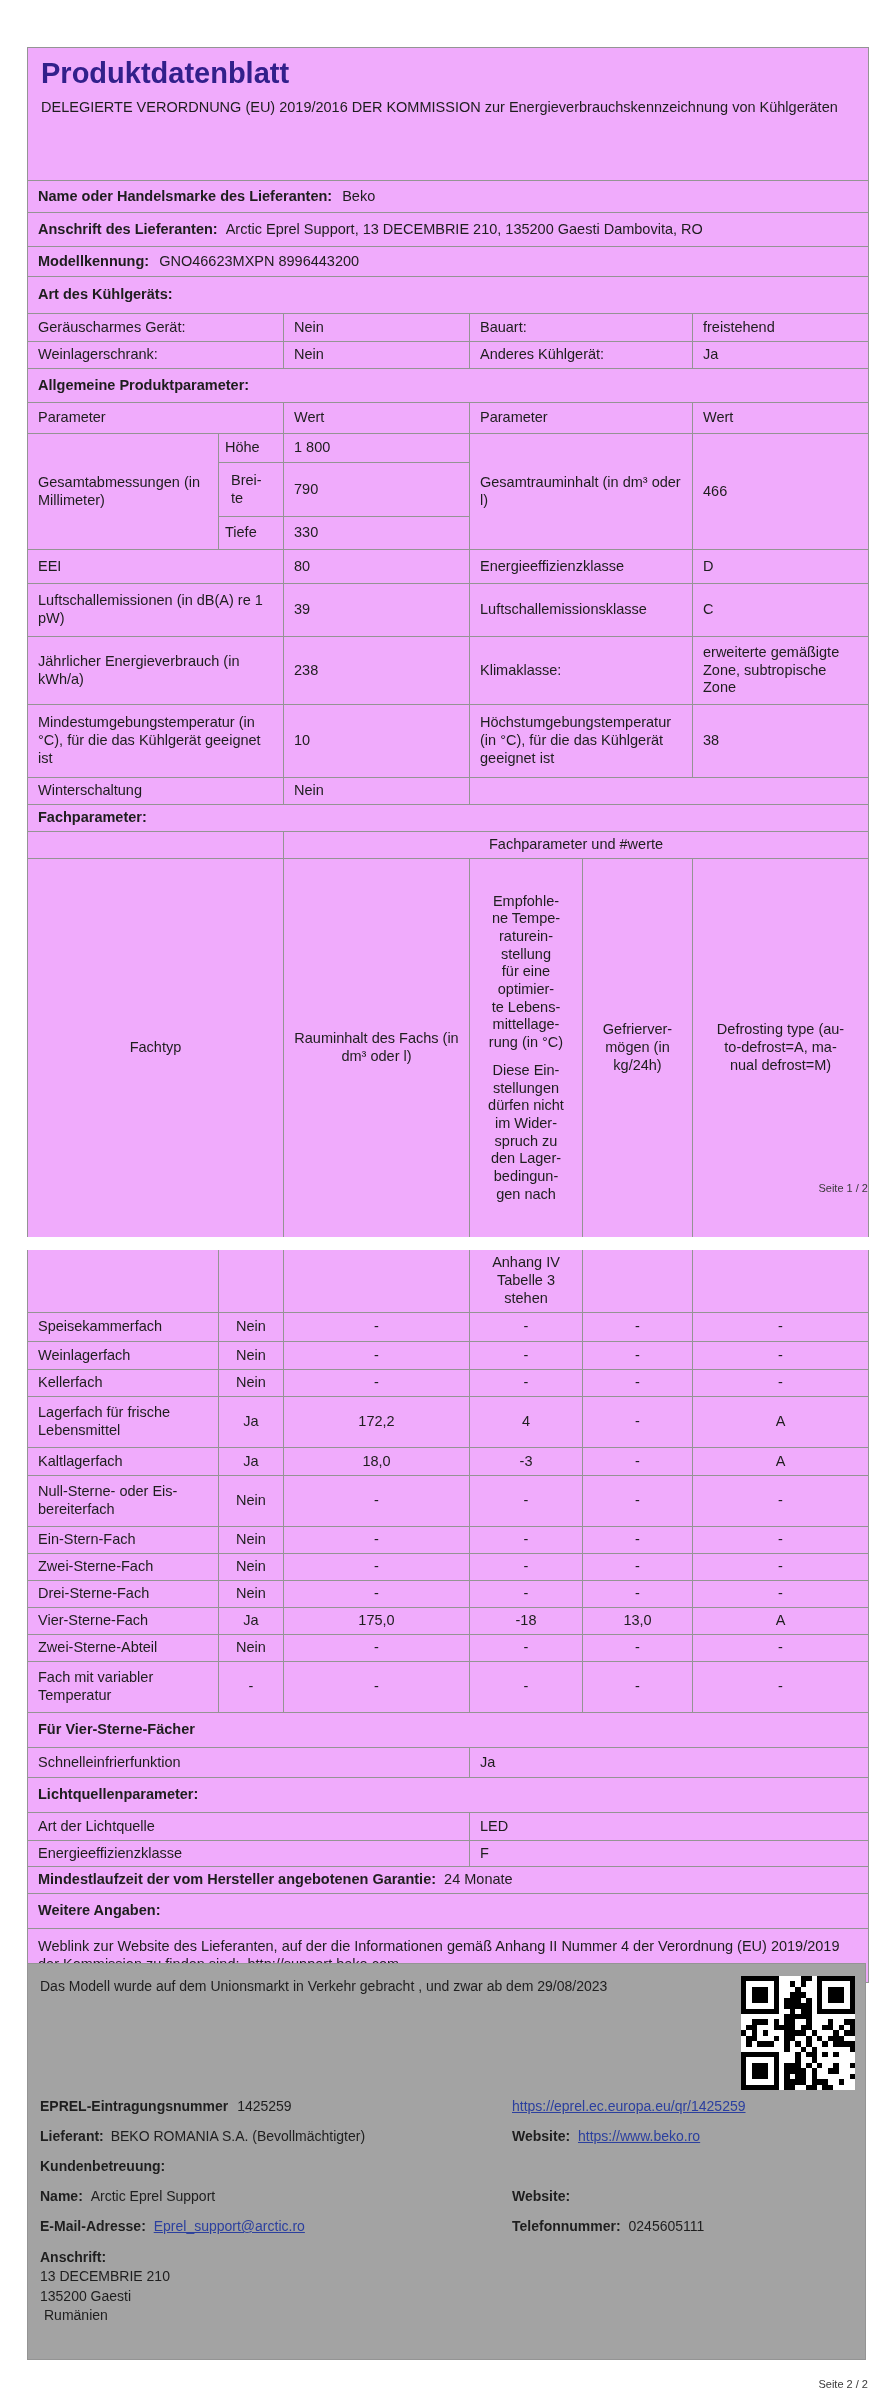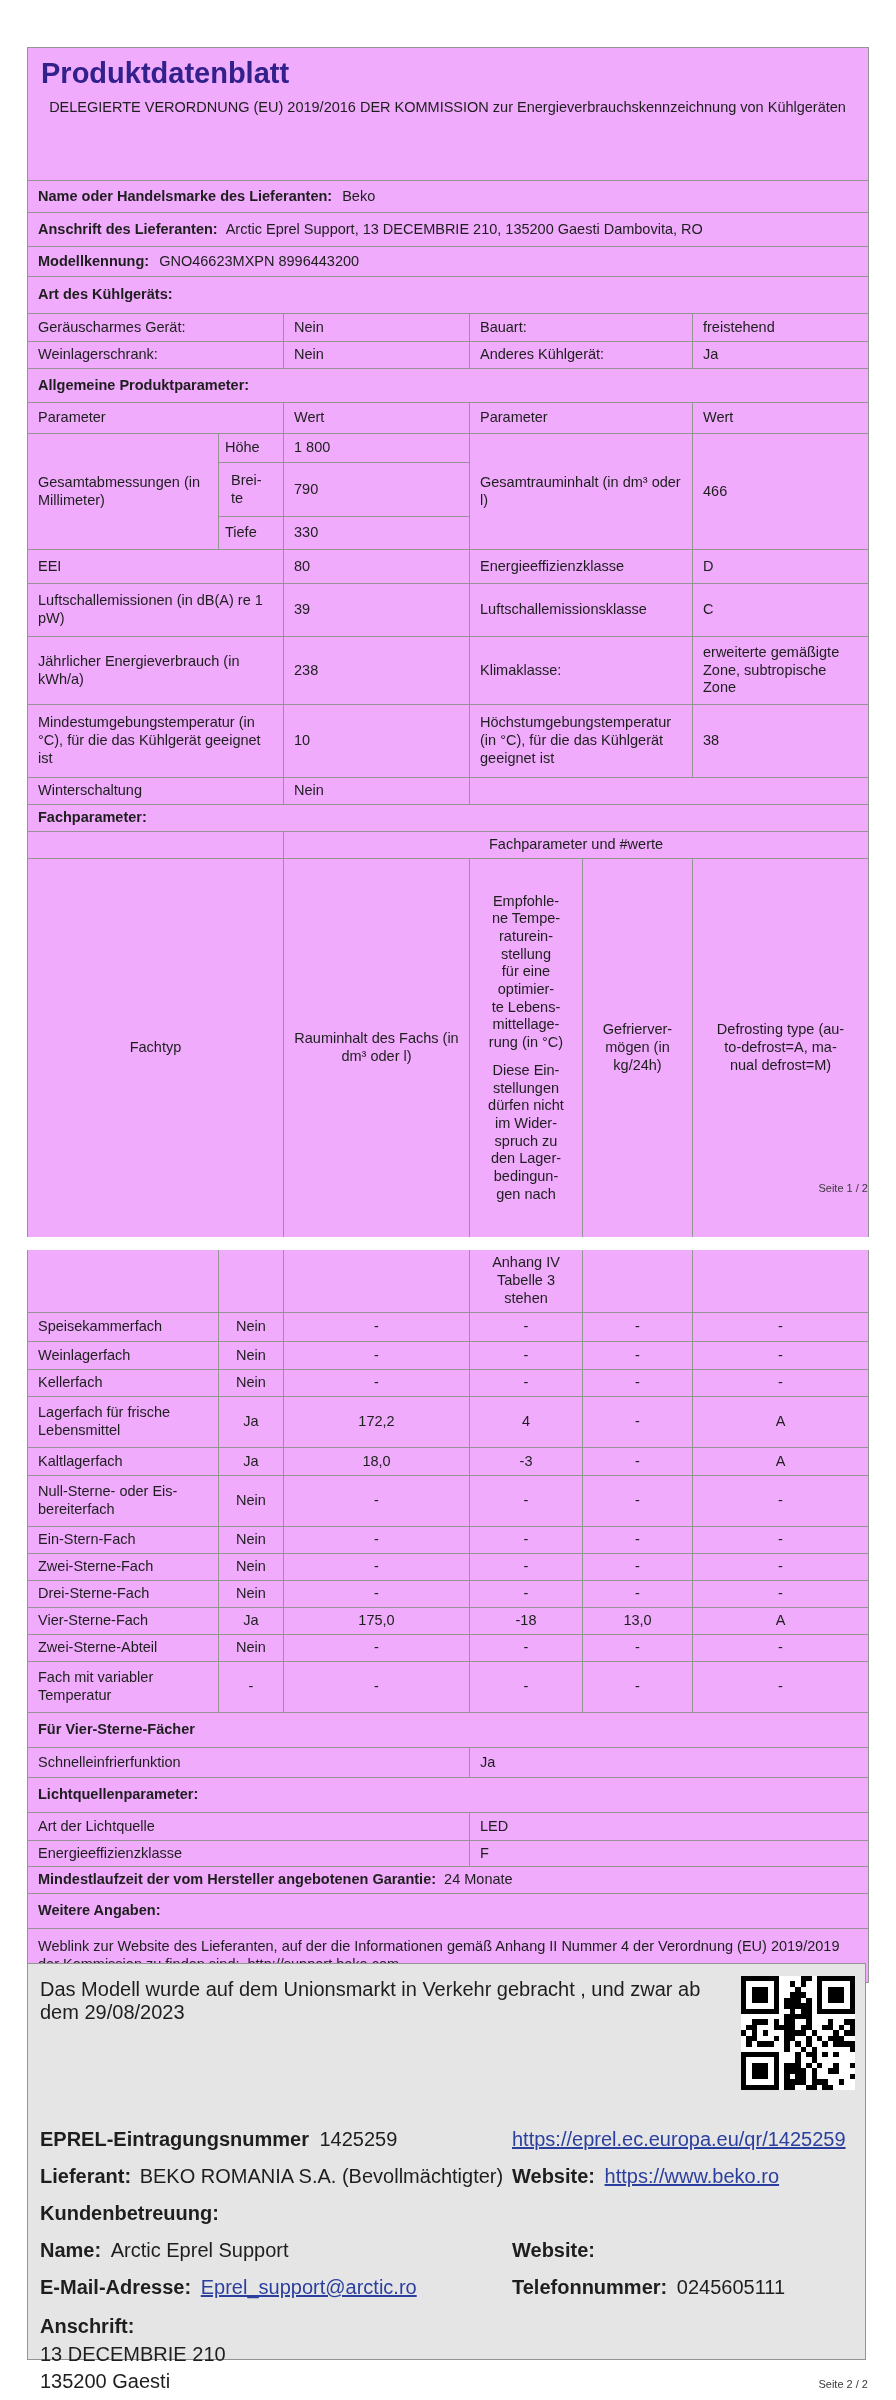--- a/index.html
+++ b/index.html
@@ -10,25 +10,25 @@
   td{border:1px solid #949494;padding:3px 10px;font-size:14.5px;line-height:1.22;vertical-align:middle;word-wrap:break-word;}
   td.nb-b{border-bottom:none;}
   td.nb-t{border-top:none;}
   .c{text-align:center;}
   .b{font-weight:bold;}
   .pre{white-space:pre-line;}
   .val{padding-left:12px;}
 
   .title-cell{padding:10px 14px 14px 13px;}
   .doc-title{margin:0 0 10px 0;font-size:29px;line-height:1.05;font-weight:bold;color:#32208b;letter-spacing:0px;}
-  .doc-subtitle{margin:0;font-size:14.5px;line-height:1.35;text-align:center;}
+  .doc-subtitle{margin:0;font-size:14.5px;line-height:1.35;}
 
   .seite{position:absolute;right:28px;font-size:11px;color:#3a3a3a;}
 
-  .footer-box{position:absolute;left:27px;top:1963px;width:839px;height:397px;border:1px solid #949494;background:#e5e5e5;box-sizing:border-box;padding:14px 12px 0 12px;font-size:20px;}
+  .footer-box{position:absolute;left:27px;top:1963px;width:839px;height:397px;border:1px solid #949494;background:#a3a3a3;box-sizing:border-box;padding:14px 12px 0 12px;font-size:14px;}
   .market-line{width:690px;}
   .qr{position:absolute;top:12px;right:10px;width:114px;height:114px;}
   .contact{margin-top:104px;}
   .contact-row{display:flex;margin-bottom:14px;}
   .contact-left{width:472px;flex:0 0 472px;}
   .contact-right{flex:1;}
   .lbl{font-weight:bold;}
   a.link{color:#2b3f9e;text-decoration:underline;}
   .addr{line-height:1.38;}
 </style>

